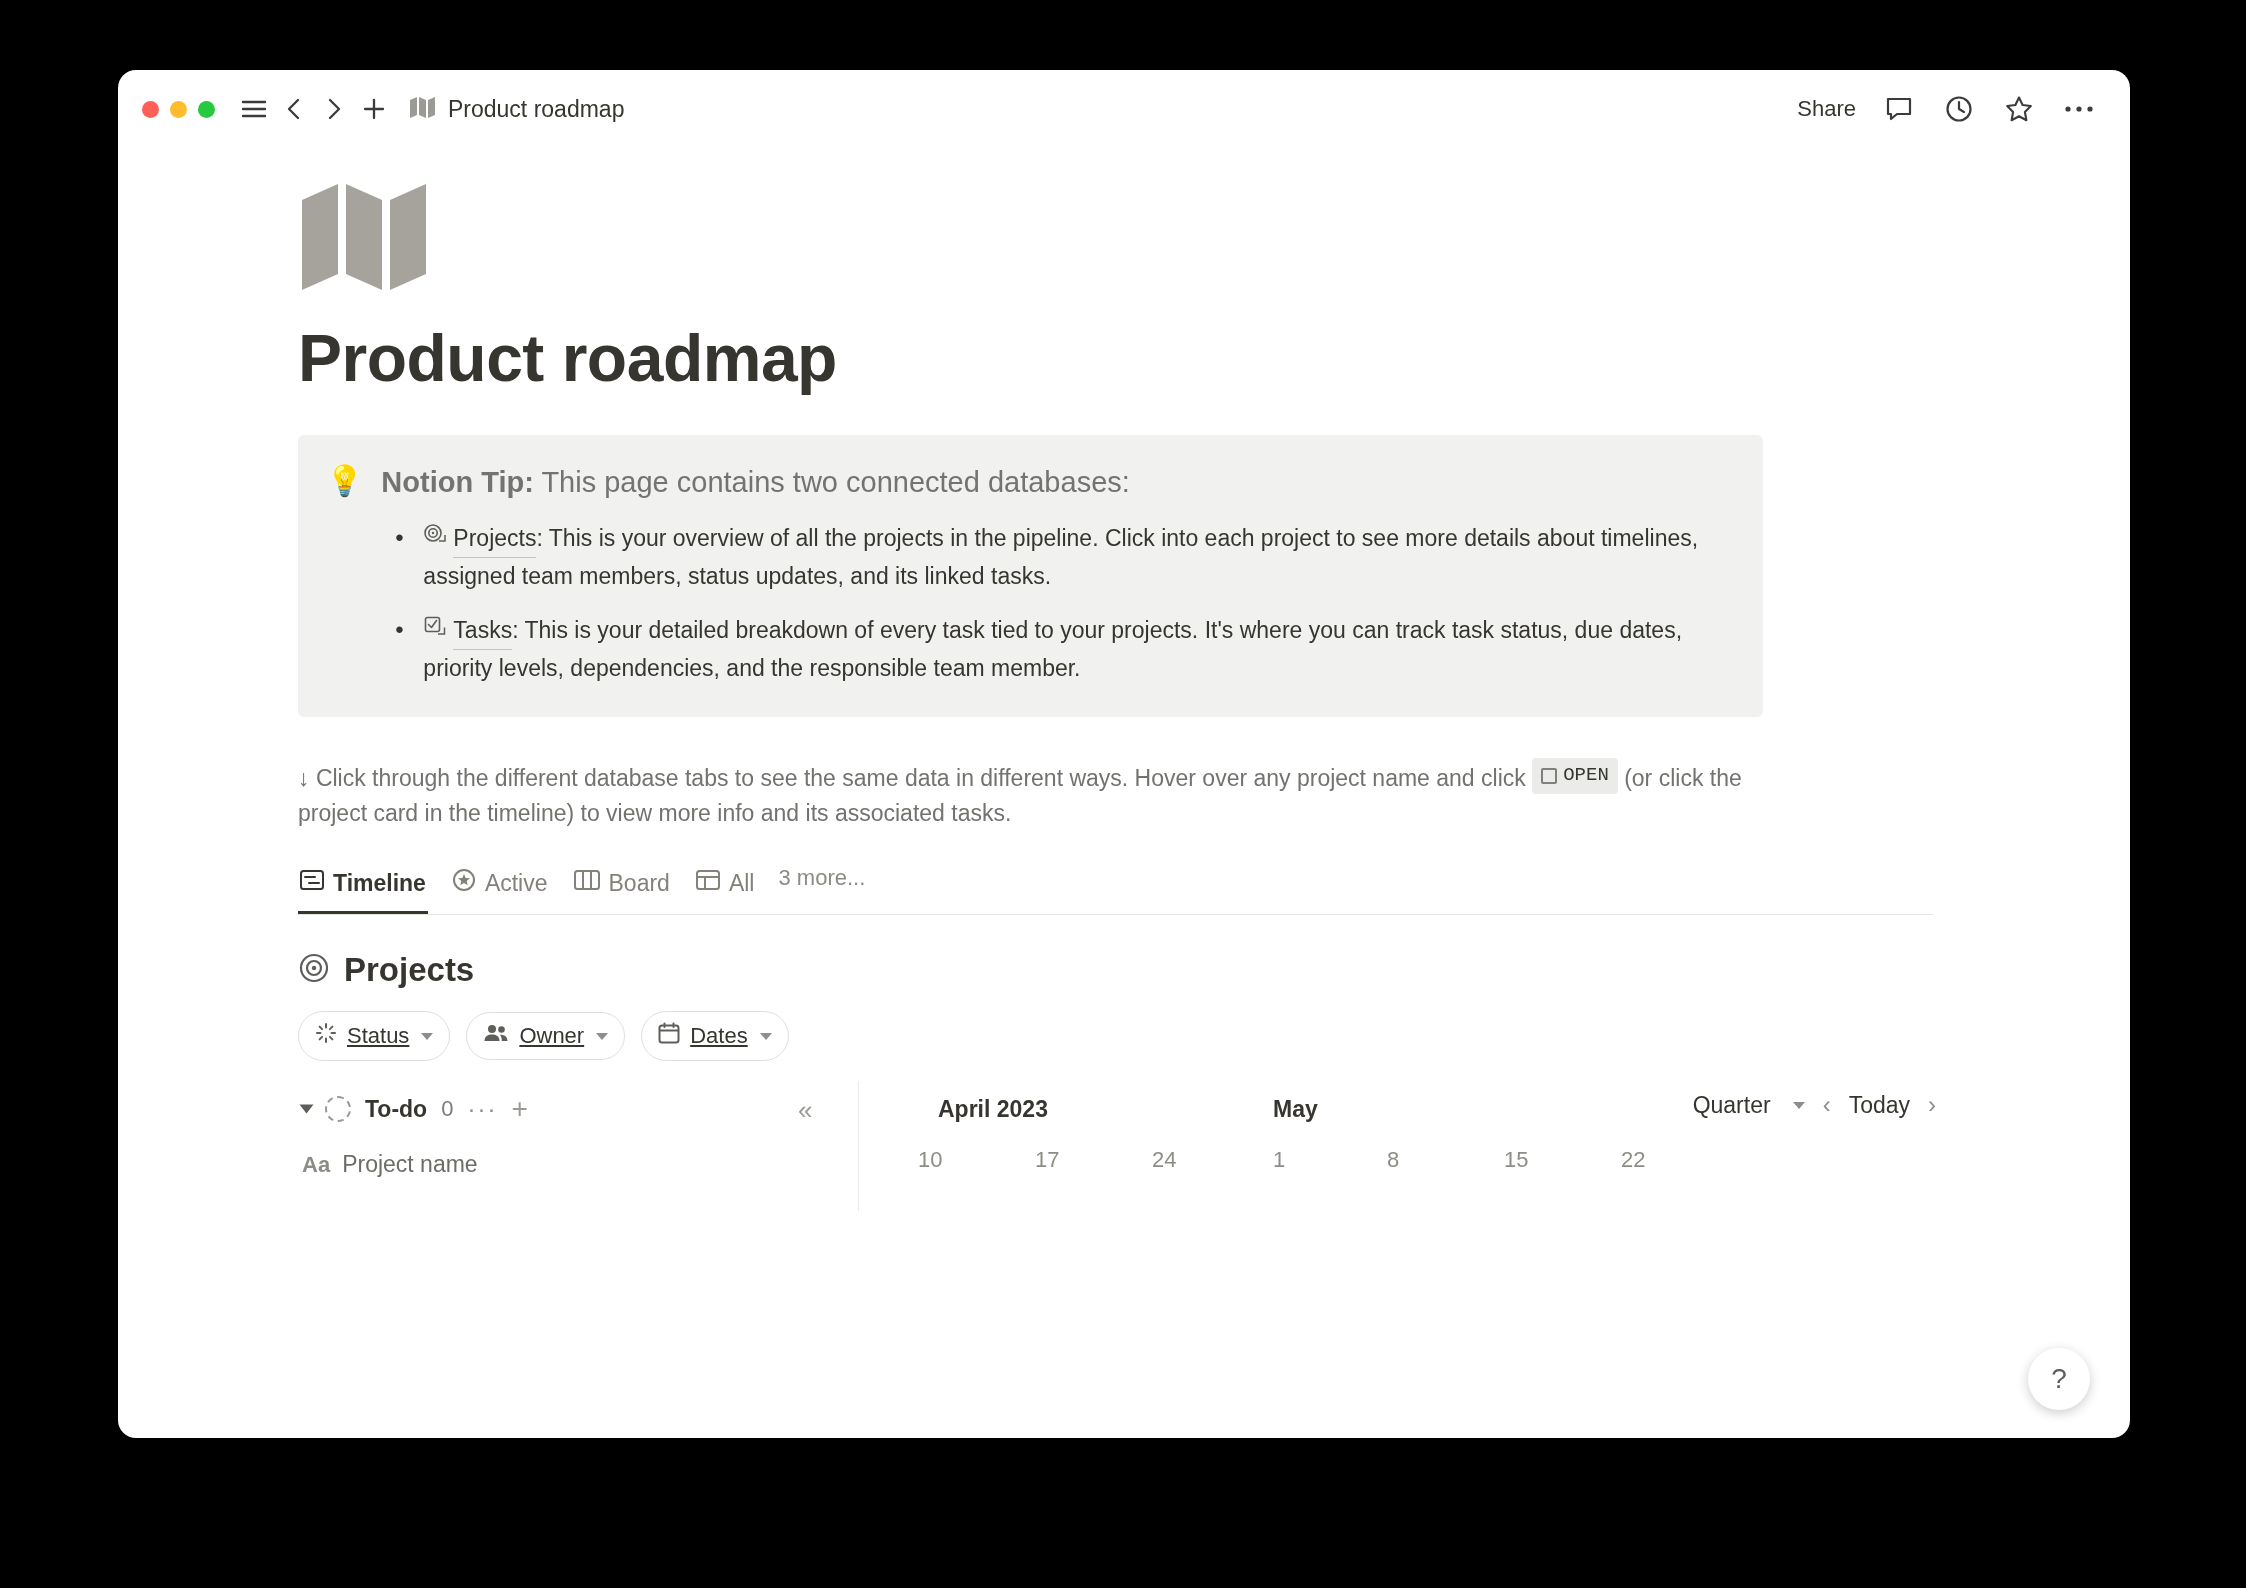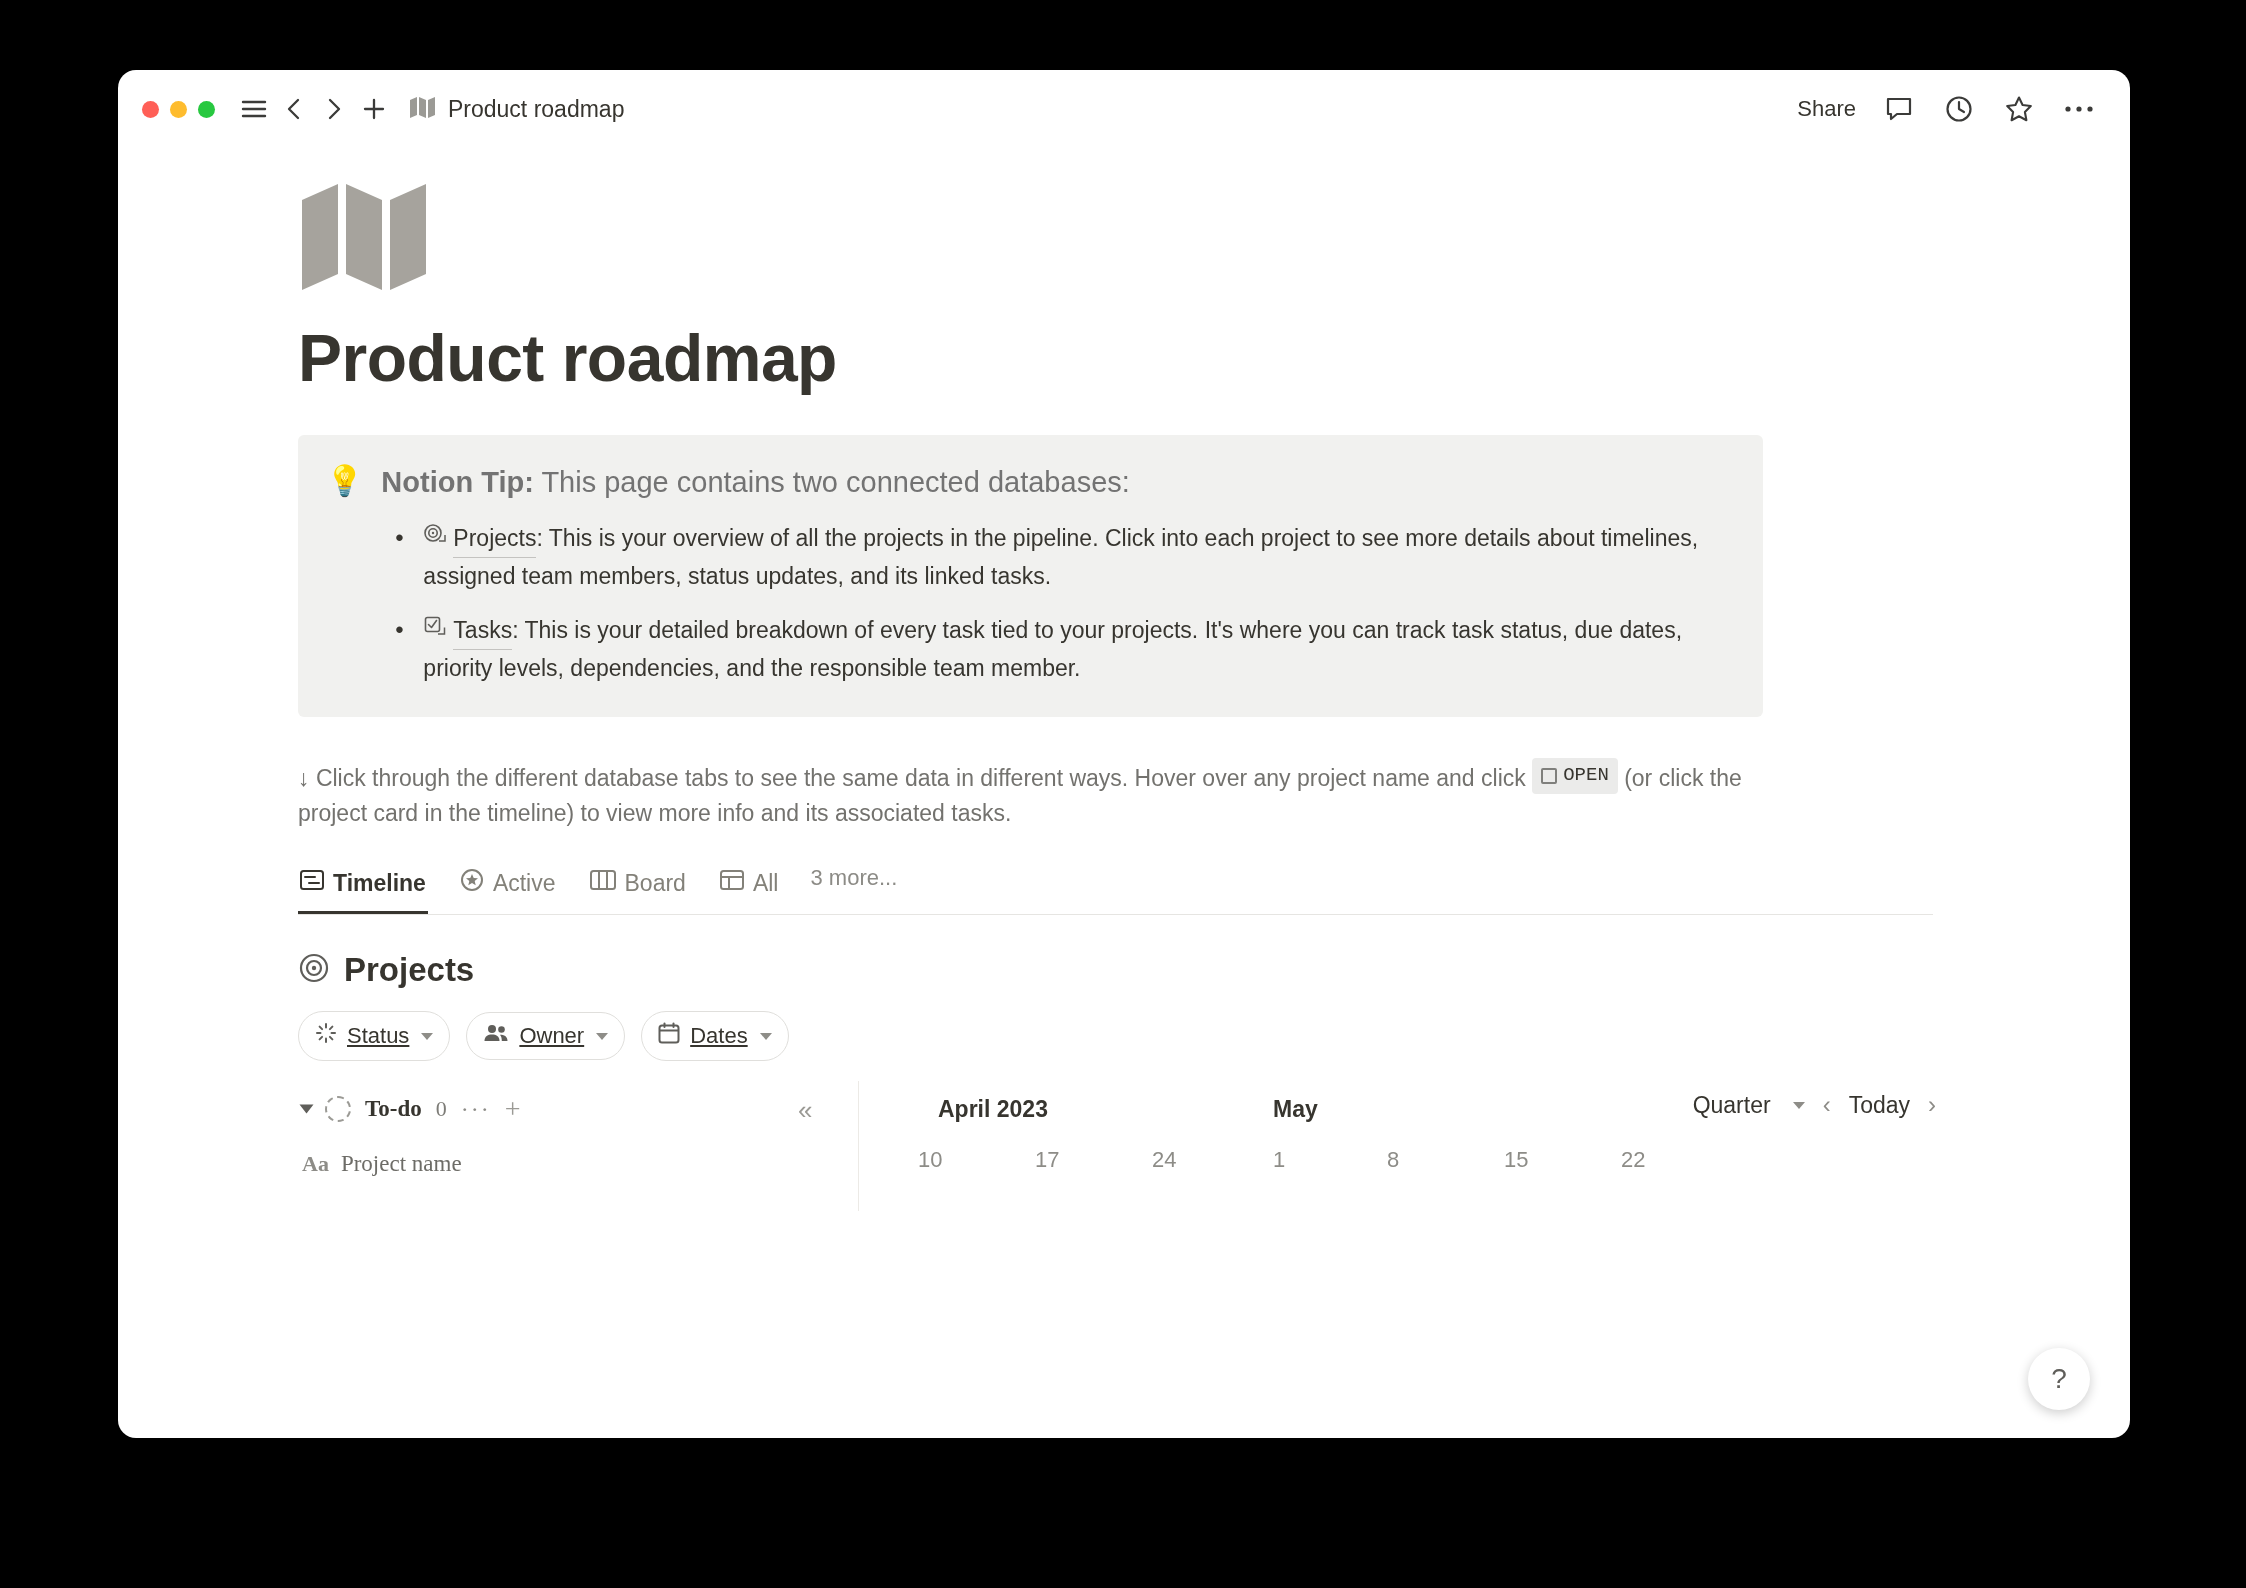--- a/index.html
+++ b/index.html
@@ -196,21 +196,21 @@
     border: 2px solid #7f7f7c;
     border-radius: 2px;
     display: inline-block;
   }
 
   
   .tabs {
     margin-top: 26px;
     display: flex;
     align-items: center;
-    gap: 30px;
+    gap: 22px;
     border-bottom: 1px solid #e6e5e2;
     width: 1635px;
     padding-bottom: 0;
   }
   .tab {
     display: flex;
     align-items: center;
     gap: 9px;
     font-size: 23px;
     color: #838179;
@@ -285,21 +285,20 @@
     width: 1640px;
   }
   .tl-left {
     position: absolute;
     left: 0; top: 0;
     width: 560px;
     height: 130px;
     background: #fff;
     border-right: 1px solid #eceae6;
     z-index: 3;
-    font-family: Liberation Serif, serif;
   }
   .tl-group {
     display: flex;
     align-items: center;
     gap: 14px;
     height: 56px;
     padding-left: 4px;
   }
   .tri {
     width: 0; height: 0;

